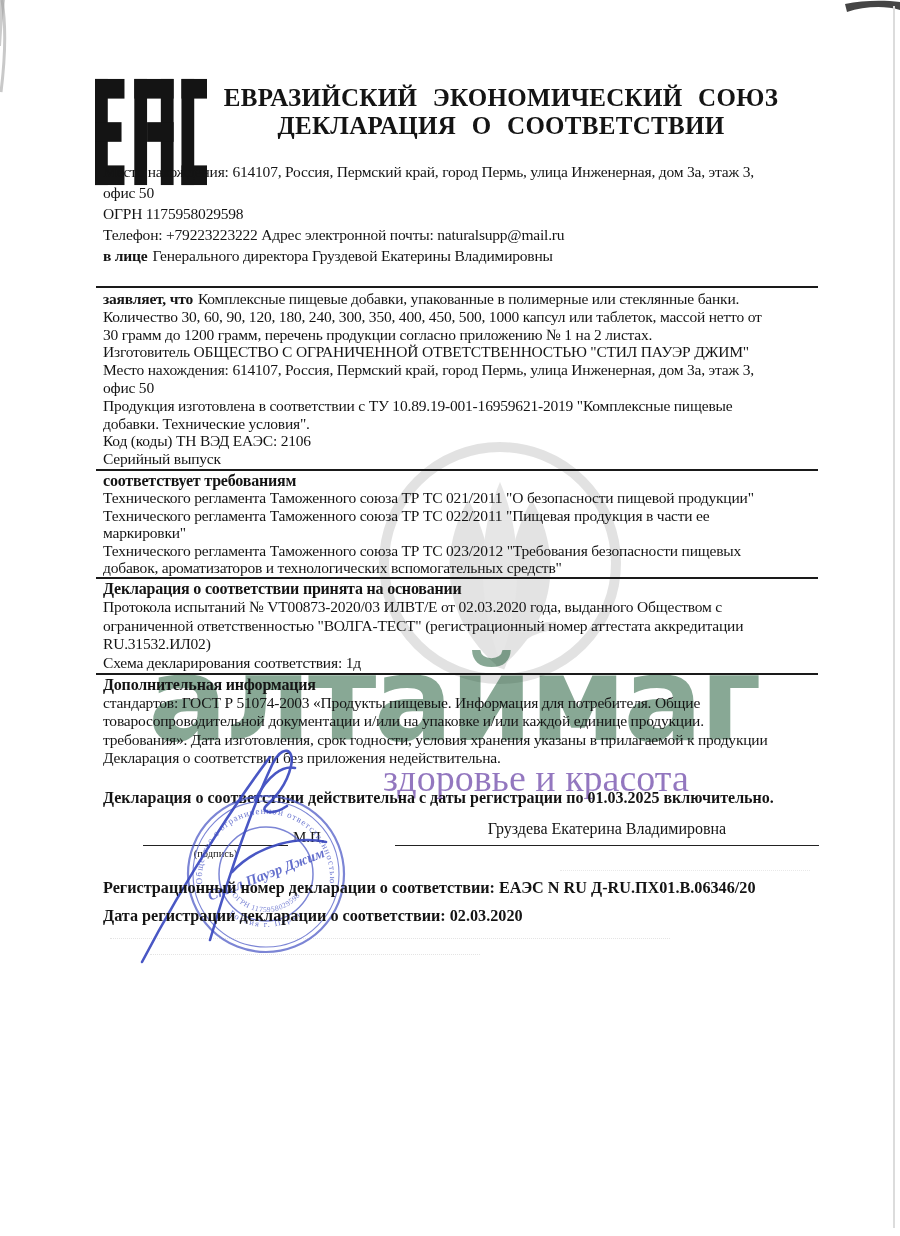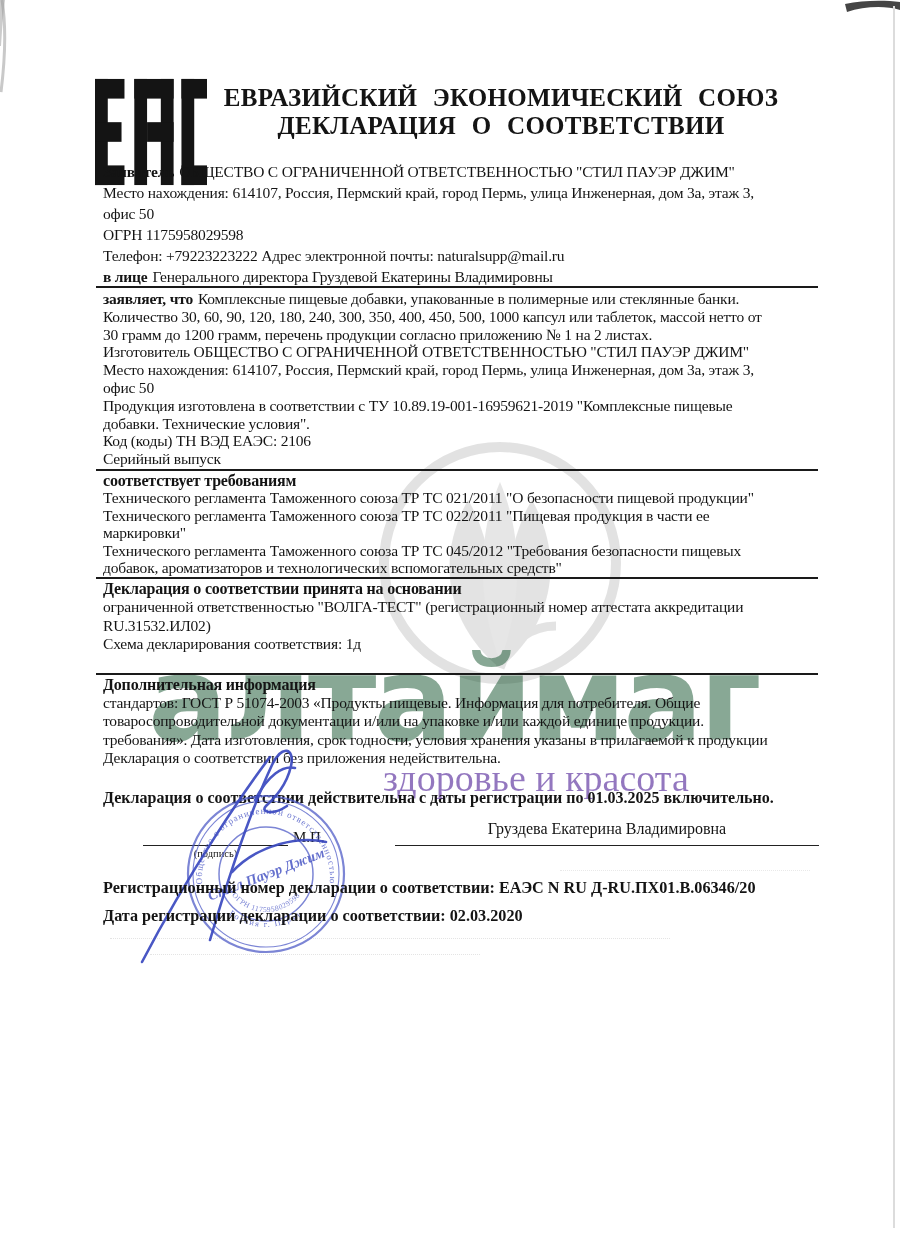--- a/index.html
+++ b/index.html
@@ -95,21 +95,20 @@
       <rect x="88" y="0" width="13" height="108"></rect>
         <rect x="88" y="0" width="26" height="20"></rect>
       <rect x="88" y="88" width="26" height="20"></rect>
     </g>
   </svg>
 
   <div class="title title2">ДЕКЛАРАЦИЯ О СООТВЕТСТВИИ</div>
   <div class="title title1">ЕВРАЗИЙСКИЙ ЭКОНОМИЧЕСКИЙ СОЮЗ</div>
 
   <div class="sec s1">
-    <div class="line"><span class="b">Заявитель</span><span>ОБЩЕСТВО С ОГРАНИЧЕННОЙ ОТВЕТСТВЕННОСТЬЮ "СТИЛ ПАУЭР ДЖИМ"</span></div>
     <div class="line">Место нахождения: 614107, Россия, Пермский край, город Пермь, улица Инженерная, дом 3а, этаж 3,</div>
     <div class="line">офис 50</div>
     <div class="line">ОГРН 1175958029598</div>
     <div class="line">Телефон: +79223223222 Адрес электронной почты: naturalsupp@mail.ru</div>
     <div class="line"><span class="b">в лице</span><span>Генерального директора Груздевой Екатерины Владимировны</span></div>
   </div>
   <div class="rule r1"></div>
 
   <div class="sec s2">
     <div class="line"><span class="b">заявляет, что</span><span>Комплексные пищевые добавки, упакованные в полимерные или стеклянные банки.</span></div>
@@ -123,27 +122,28 @@
     <div class="line">Код (коды) ТН ВЭД ЕАЭС: 2106</div>
     <div class="line">Серийный выпуск</div>
   </div>
   <div class="rule r2"></div>
 
   <div class="sec s3">
     <div class="line heading">соответствует требованиям</div>
     <div class="line">Технического регламента Таможенного союза ТР ТС 021/2011 "О безопасности пищевой продукции"</div>
     <div class="line">Технического регламента Таможенного союза ТР ТС 022/2011 "Пищевая продукция в части ее</div>
     <div class="line">маркировки"</div>
-    <div class="line">Технического регламента Таможенного союза ТР ТС 045/2012 "Требования безопасности пищевых</div>
+    <div class="line">Технического регламента Таможенного союза ТР ТС 023/2012 "Требования безопасности пищевых</div>
     <div class="line">добавок, ароматизаторов и технологических вспомогательных средств"</div>
   </div>
   <div class="rule r3"></div>
 
   <div class="sec s4">
     <div class="line heading">Декларация о соответствии принята на основании</div>
+    <div class="line">Протокола испытаний № VT00873-2020/03 ИЛВТ/Е от 02.03.2020 года, выданного Обществом с</div>
     <div class="line">ограниченной ответственностью "ВОЛГА-ТЕСТ" (регистрационный номер аттестата аккредитации</div>
     <div class="line">RU.31532.ИЛ02)</div>
     <div class="line">Схема декларирования соответствия: 1д</div>
   </div>
   <div class="rule r4"></div>
 
   <div class="sec s5">
     <div class="line heading">Дополнительная информация</div>
     <div class="line">стандартов:  ГОСТ Р 51074-2003 «Продукты пищевые. Информация для потребителя. Общие</div>
     <div class="line">товаросопроводительной  документации и/или на упаковке и/или каждой единице продукции.</div>

